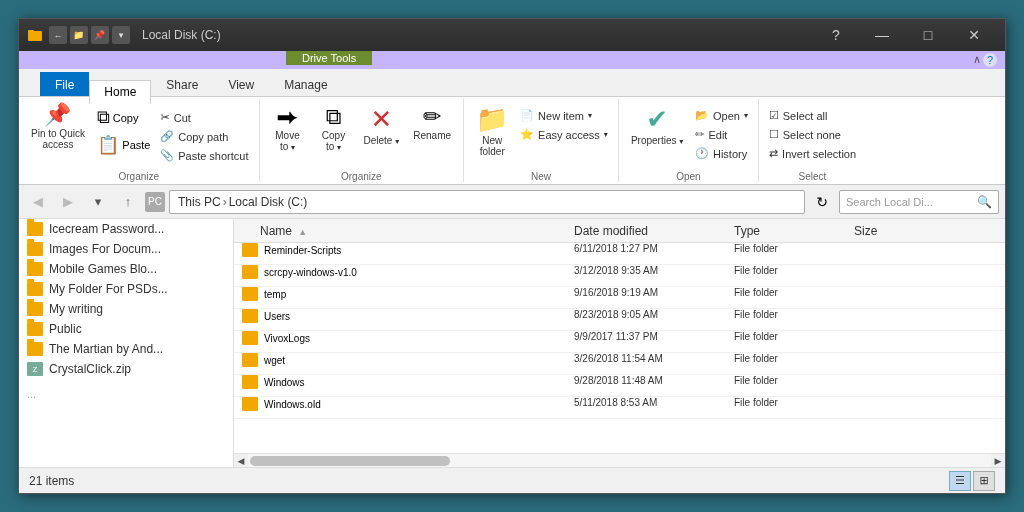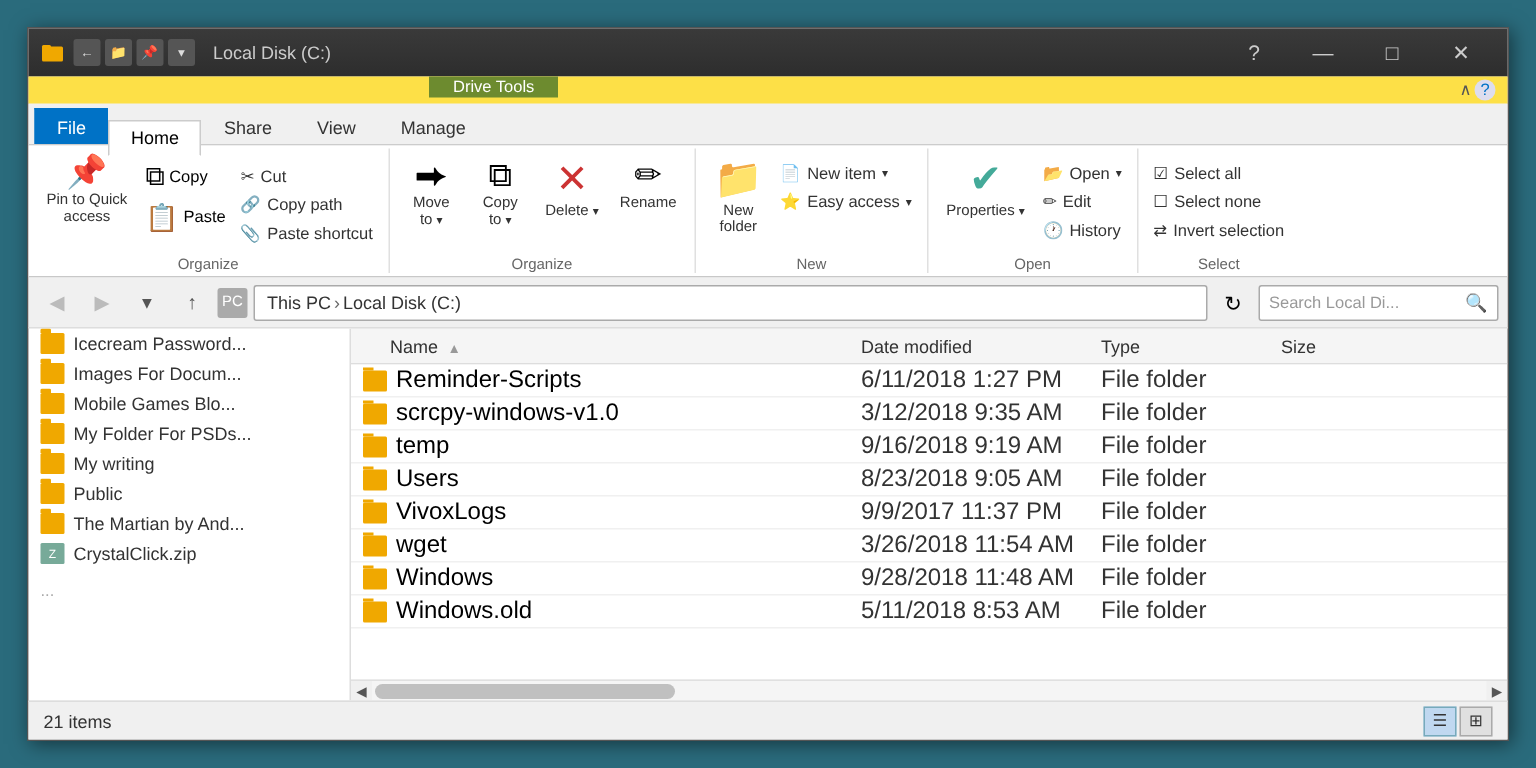--- a/index.html
+++ b/index.html
@@ -79,21 +79,21 @@
       cursor: pointer;
       display: flex;
       align-items: center;
       justify-content: center;
     }
     
     .ribbon-tabs {
       background: #f0f0f0;
       display: flex;
       align-items: flex-end;
-      padding: 0 4px;
+      padding: 0 21px;
       border-bottom: 1px solid #ccc;
       flex-shrink: 0;
       height: 28px;
     }
     .ribbon-tab {
       padding: 4px 14px;
       font-size: 12px;
       cursor: pointer;
       color: #333;
       border: 1px solid transparent;
@@ -322,25 +322,25 @@
     .col-type { width: 120px; font-weight: 500; }
     .col-size { flex: 1; font-weight: 500; }
     .col-sort-arrow { font-size: 9px; color: #999; margin-left: 3px; }
     .file-rows {
       flex: 1;
       overflow-y: auto;
       background: white;
     }
     .file-row {
       display: flex;
-      align-items: center;
+      align-items: flex-start;
       height: 22px;
       border-bottom: 1px solid #f0f0f0;
       cursor: pointer;
-      font-size: 16px;
+      font-size: 10px;
     }
     .file-cell-name {
       width: 340px;
       display: flex;
       align-items: center;
       padding-left: 8px;
       overflow: hidden;
       text-overflow: ellipsis;
       white-space: nowrap;
     }
@@ -441,21 +441,21 @@
       <span>Local Disk (C:)</span>
     </div>
     <div class="title-bar-controls">
       <button class="title-btn">?</button>
       <button class="title-btn">—</button>
       <button class="title-btn">□</button>
       <button class="title-btn close">✕</button>
     </div>
   </div>
 
-  <div style="position:relative; height:18px; background:#fde047; flex-shrink:0;">
+  <div style="position:relative; height:18px; background:#c4b5fd; flex-shrink:0;">
     <div style="position:absolute; left:267px; top:0; background:#6d8b2f; color:white; font-size:11px; padding:1px 16px;">Drive Tools</div>
     <div style="position:absolute; right:8px; top:2px; display:flex; gap:2px;">
       <span style="font-size:11px; color:#555; cursor:pointer;">∧</span>
       <span style="font-size:11px; color:#0072c6; background:#dde; border-radius:50%; width:14px; height:14px; display:flex; align-items:center; justify-content:center; cursor:pointer;">?</span>
     </div>
   </div>
 
   <div class="ribbon-tabs">
     <div class="ribbon-tab file">
       <span>File</span>

